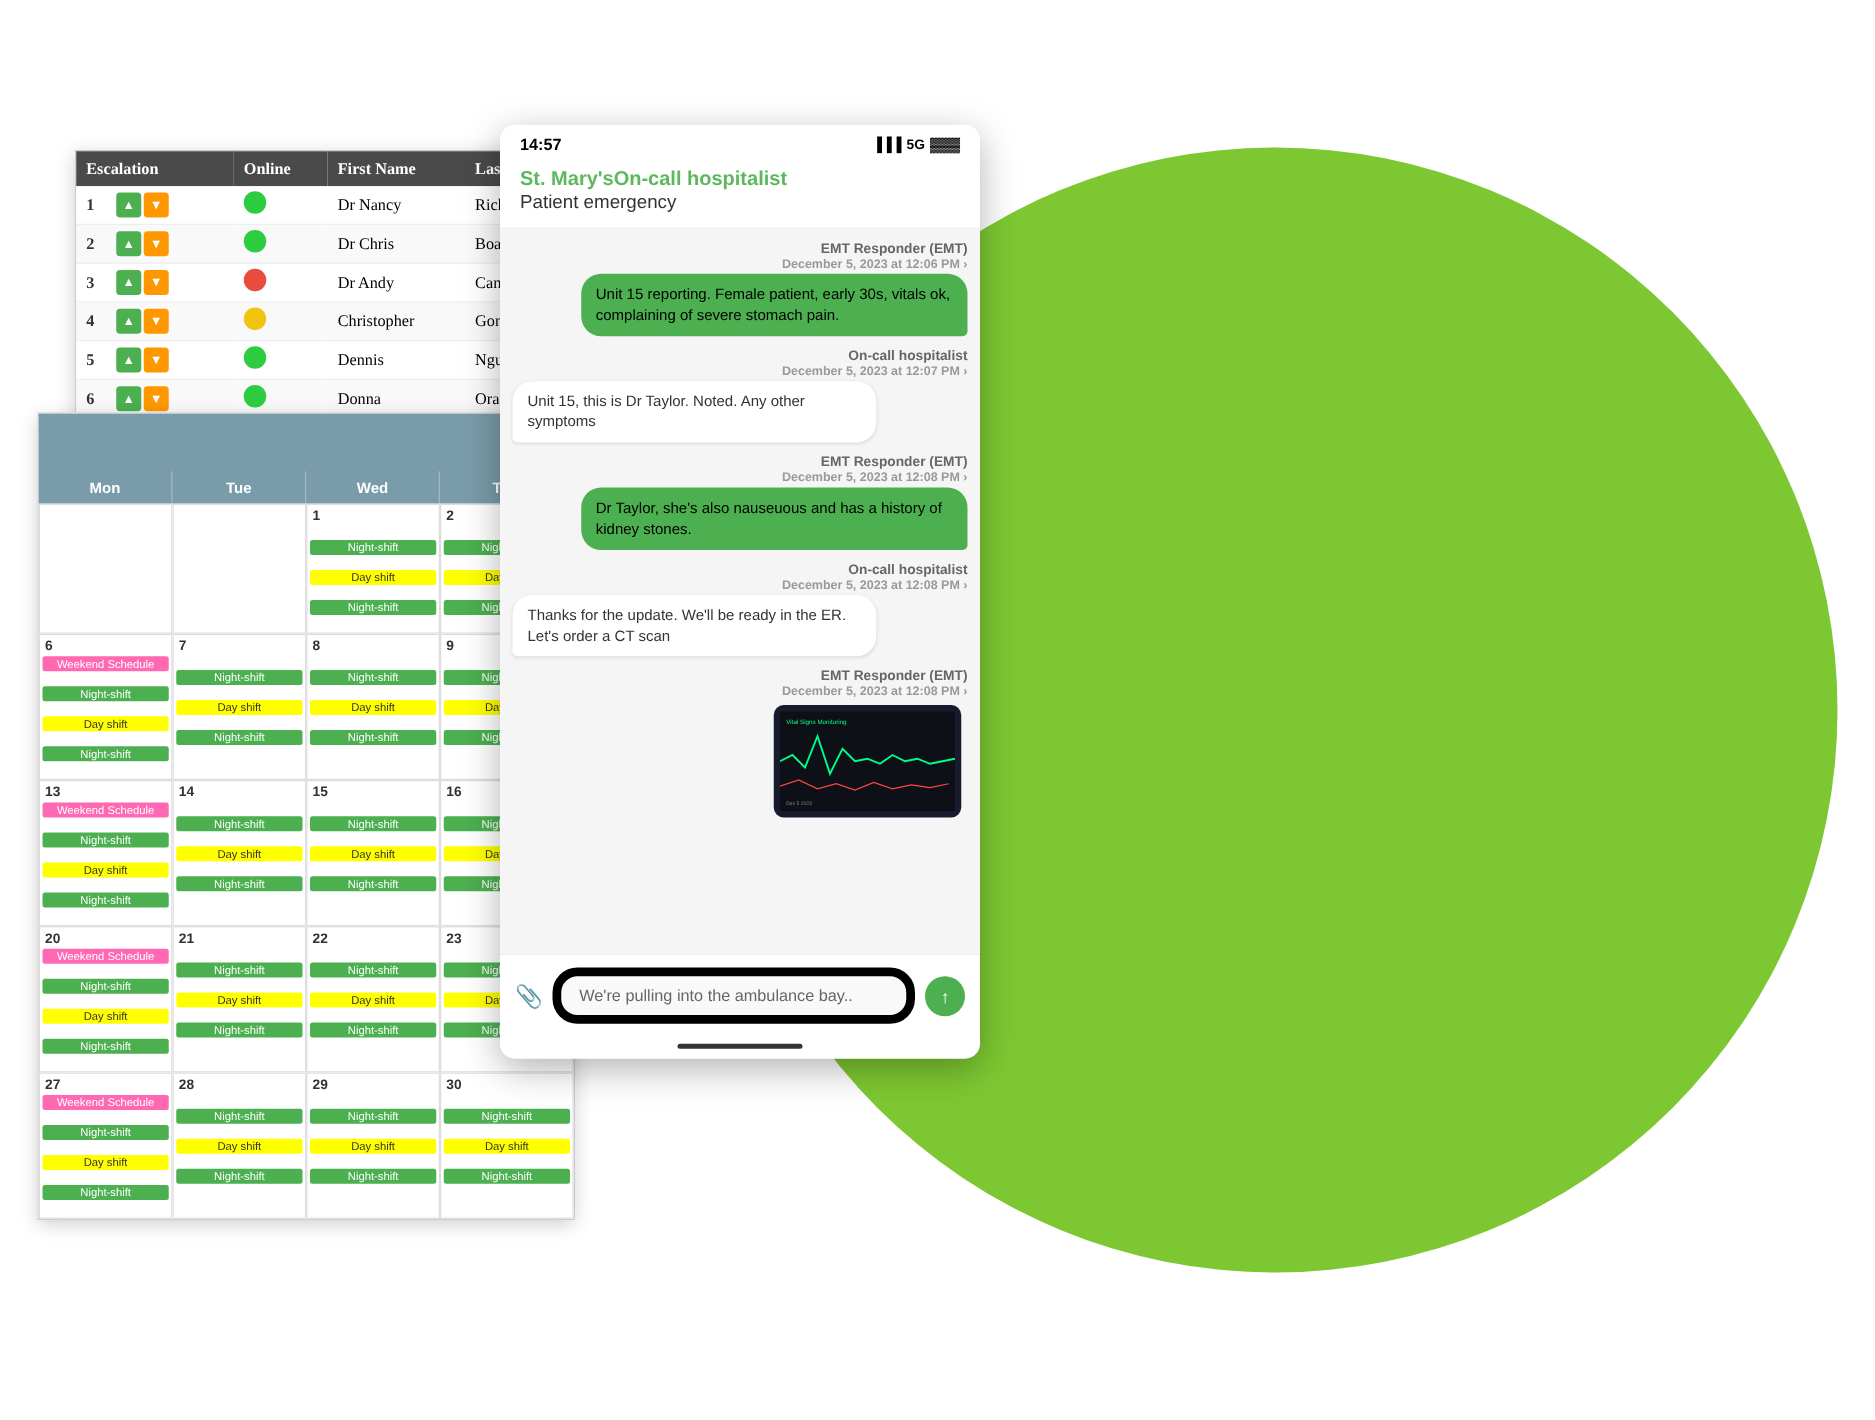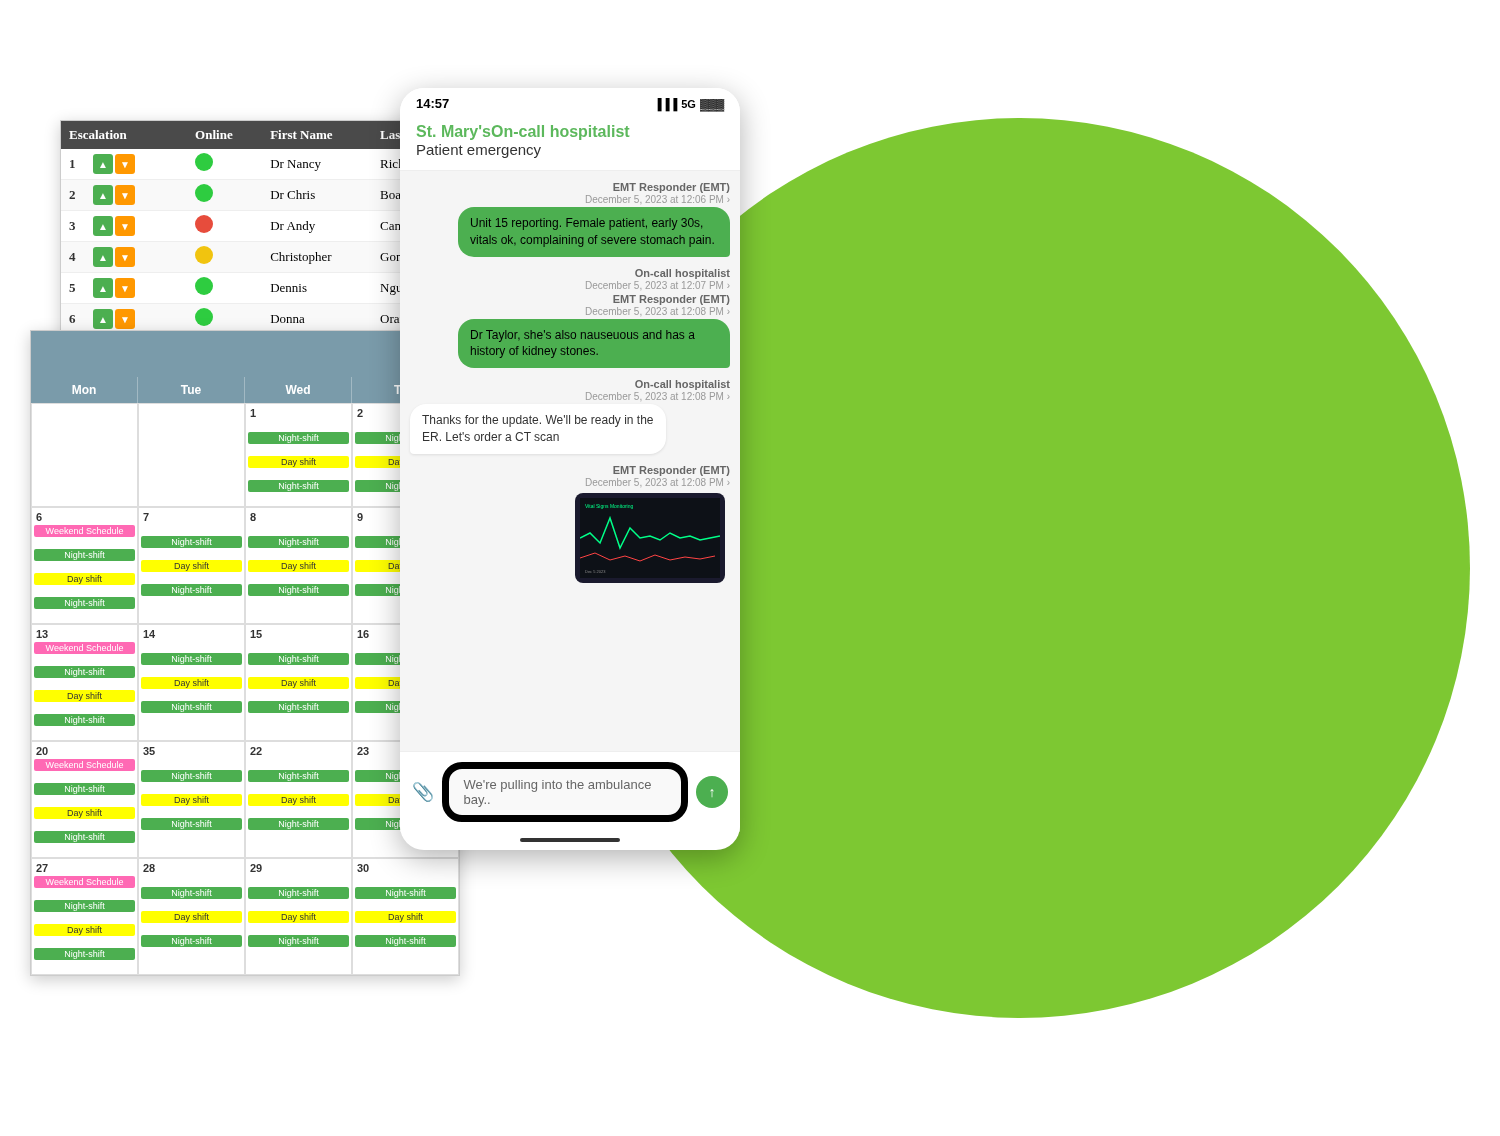--- a/index.html
+++ b/index.html
@@ -173,25 +173,25 @@
       font-size: 9px;
       padding: 1px 3px;
       margin: 1px 0;
       text-align: center;
       border-radius: 2px;
     }
 
     
     .phone-ui {
       position: absolute;
-      top: 88px;
+      top: 100px;
       left: 400px;
-      width: 340px;
-      background: white;
-      border-radius: 24px;
+      width: 384px;
+      background: white;
+      border-radius: 12px;
       box-shadow: 0 8px 30px rgba(0,0,0,0.3);
       overflow: hidden;
       font-family: -apple-system, BlinkMacSystemFont, 'Segoe UI', sans-serif;
     }
 
     .phone-status-bar {
       display: flex;
       justify-content: space-between;
       align-items: center;
       padding: 8px 16px 4px;
@@ -232,21 +232,21 @@
     .msg-sender-label {
       text-align: right;
       font-size: 11px;
       color: #666;
       margin-bottom: 2px;
       font-weight: 600;
     }
     .msg-timestamp {
       font-size: 10px;
       color: #999;
-      font-weight: normal;
+      font-weight: bold;
     }
     .msg-sender-label-left {
       text-align: right;
       font-size: 11px;
       color: #666;
       margin-bottom: 2px;
       font-weight: 600;
     }
 
     .msg-bubble-green {
@@ -529,21 +529,21 @@
         <div class="shift-night">Night-shift</div>
       </div>
       <div class="cal-day">
         <div class="cal-day-num">20</div>
         <div class="shift-weekend">Weekend Schedule</div>
         <div class="shift-night">Night-shift</div>
         <div class="shift-day">Day shift</div>
         <div class="shift-night">Night-shift</div>
       </div>
       <div class="cal-day">
-        <div class="cal-day-num">35</div>
+        <div class="cal-day-num">21</div>
         <div class="shift-night">Night-shift</div>
         <div class="shift-day">Day shift</div>
         <div class="shift-night">Night-shift</div>
       </div>
       <div class="cal-day">
         <div class="cal-day-num">22</div>
         <div class="shift-night">Night-shift</div>
         <div class="shift-day">Day shift</div>
         <div class="shift-night">Night-shift</div>
       </div>
@@ -594,20 +594,21 @@
 
   <div class="chat-header">
     <div class="chat-title-green">St. Mary'sOn-call hospitalist</div>
     <div class="chat-subtitle">Patient emergency</div>
   </div>
 
   <div class="chat-messages" id="chat-messages-container">
   <div class="msg-sender-label">EMT Responder (EMT)<br><span class="msg-timestamp">December 5, 2023 at 12:06 PM ›</span></div>
       <div class="msg-bubble-green">Unit 15 reporting. Female patient, early 30s, vitals ok, complaining of severe stomach pain.</div>
       <div class="msg-sender-label-left">On-call hospitalist<br><span class="msg-timestamp">December 5, 2023 at 12:07 PM ›</span></div>
+      <div class="msg-bubble-white">Unit 15, this is Dr Taylor. Noted. Any other symptoms</div>
       <div class="msg-sender-label">EMT Responder (EMT)<br><span class="msg-timestamp">December 5, 2023 at 12:08 PM ›</span></div>
       <div class="msg-bubble-green">Dr Taylor, she's also nauseuous and has a history of kidney stones.</div>
       <div class="msg-sender-label-left">On-call hospitalist<br><span class="msg-timestamp">December 5, 2023 at 12:08 PM ›</span></div>
       <div class="msg-bubble-white">Thanks for the update. We'll be ready in the ER. Let's order a CT scan</div>
       <div class="msg-sender-label">EMT Responder (EMT)<br><span class="msg-timestamp">December 5, 2023 at 12:08 PM ›</span></div>
       <div style="margin-left: auto; width: 160px; margin-bottom: 10px;">
       <div class="vitals-screenshot">
         <svg width="140" height="80" viewBox="0 0 140 80">
           <rect width="140" height="80" fill="#0d1117"></rect>
           <text x="5" y="10" fill="#00ff88" font-size="5">Vital Signs Monitoring</text>

